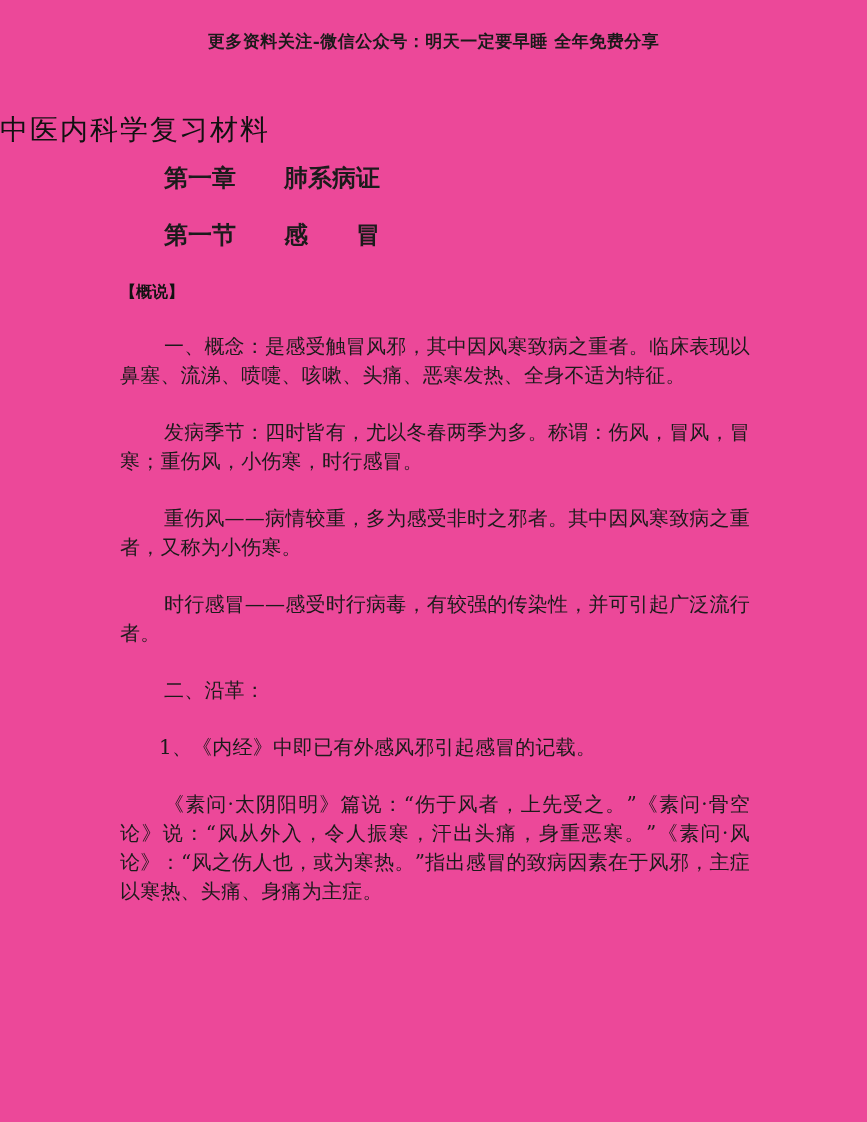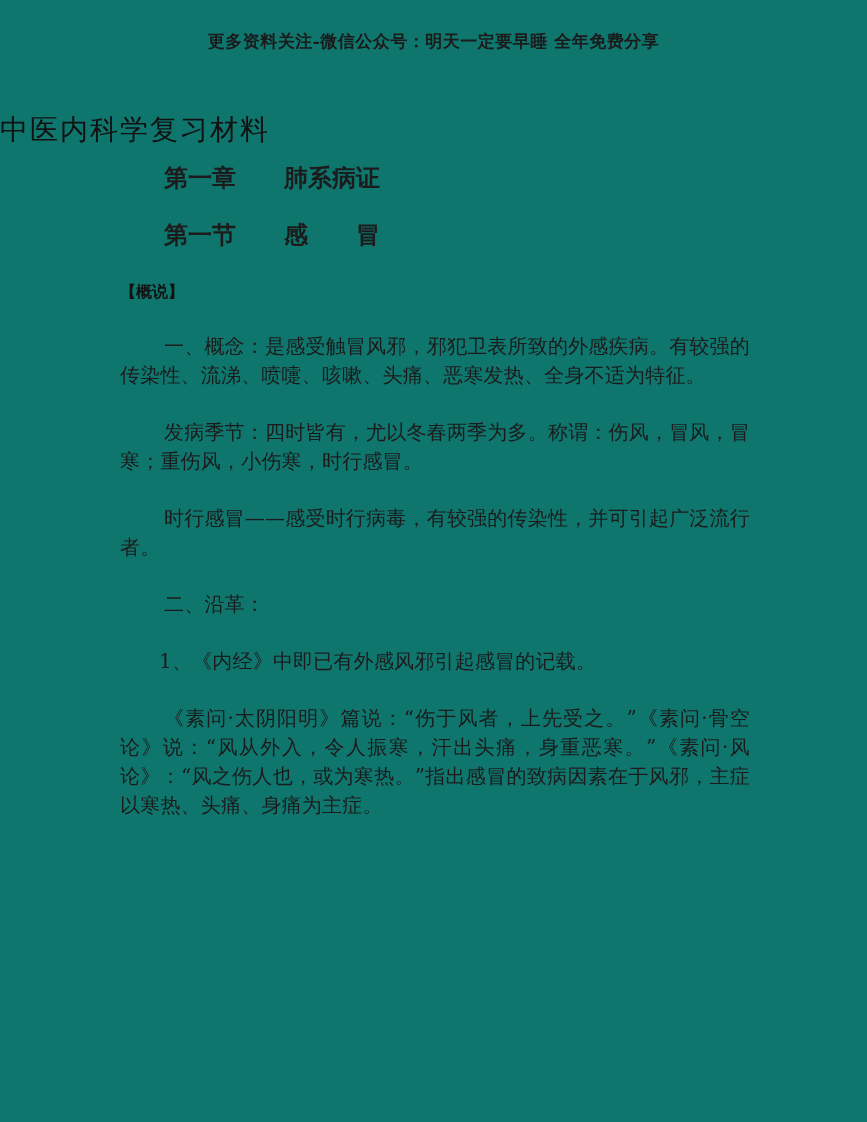--- a/index.html
+++ b/index.html
@@ -14,21 +14,21 @@
     color: #000000;
     -webkit-font-smoothing: antialiased;
   }
 
   .page {
     position: relative;
     width: 867px;
     height: 1122px;
     box-sizing: border-box;
     overflow: hidden;
-    background: #0f766e;
+    background: #ec4899;
   }
 
   
   .promo-header {
     position: absolute;
     top: 30px;
     left: 0;
     width: 867px;
     text-align: center;
     font-size: 17px;
@@ -112,25 +112,26 @@
   <h1 class="doc-title">中医内科学复习材料</h1>
 
   <div class="content">
 
     <div class="heading-line">第一章　　肺系病证</div>
 
     <div class="heading-line">第一节　　感　　冒</div>
 
     <div class="section-marker">【概说】</div>
 
-    <p class="para indent">一、概念：是感受触冒风邪，邪犯卫表所致的外感疾病。有较强的传染性、流涕、喷嚏、咳嗽、头痛、恶寒发热、全身不适为特征。</p>
+    <p class="para indent">一、概念：是感受触冒风邪，其中因风寒致病之重者。临床表现以鼻塞、流涕、喷嚏、咳嗽、头痛、恶寒发热、全身不适为特征。</p>
 
     <p class="para indent">发病季节：四时皆有，尤以冬春两季为多。称谓：伤风，冒风，冒寒；重伤风，小伤寒，时行感冒。</p>
 
 
+    <p class="para indent">重伤风——病情较重，多为感受非时之邪者。其中因风寒致病之重者，又称为小伤寒。</p>
 
     <p class="para indent">时行感冒——感受时行病毒，有较强的传染性，并可引起广泛流行者。</p>
 
     <p class="para indent">二、沿革：</p>
 
     <p class="para noindent">1、《内经》中即已有外感风邪引起感冒的记载。</p>
 
     <p class="para indent">《素问·太阴阳明》篇说：“伤于风者，上先受之。”《素问·骨空论》说：“风从外入，令人振寒，汗出头痛，身重恶寒。”《素问·风论》：“风之伤人也，或为寒热。”指出感冒的致病因素在于风邪，主症以寒热、头痛、身痛为主症。</p>
 
   </div>

